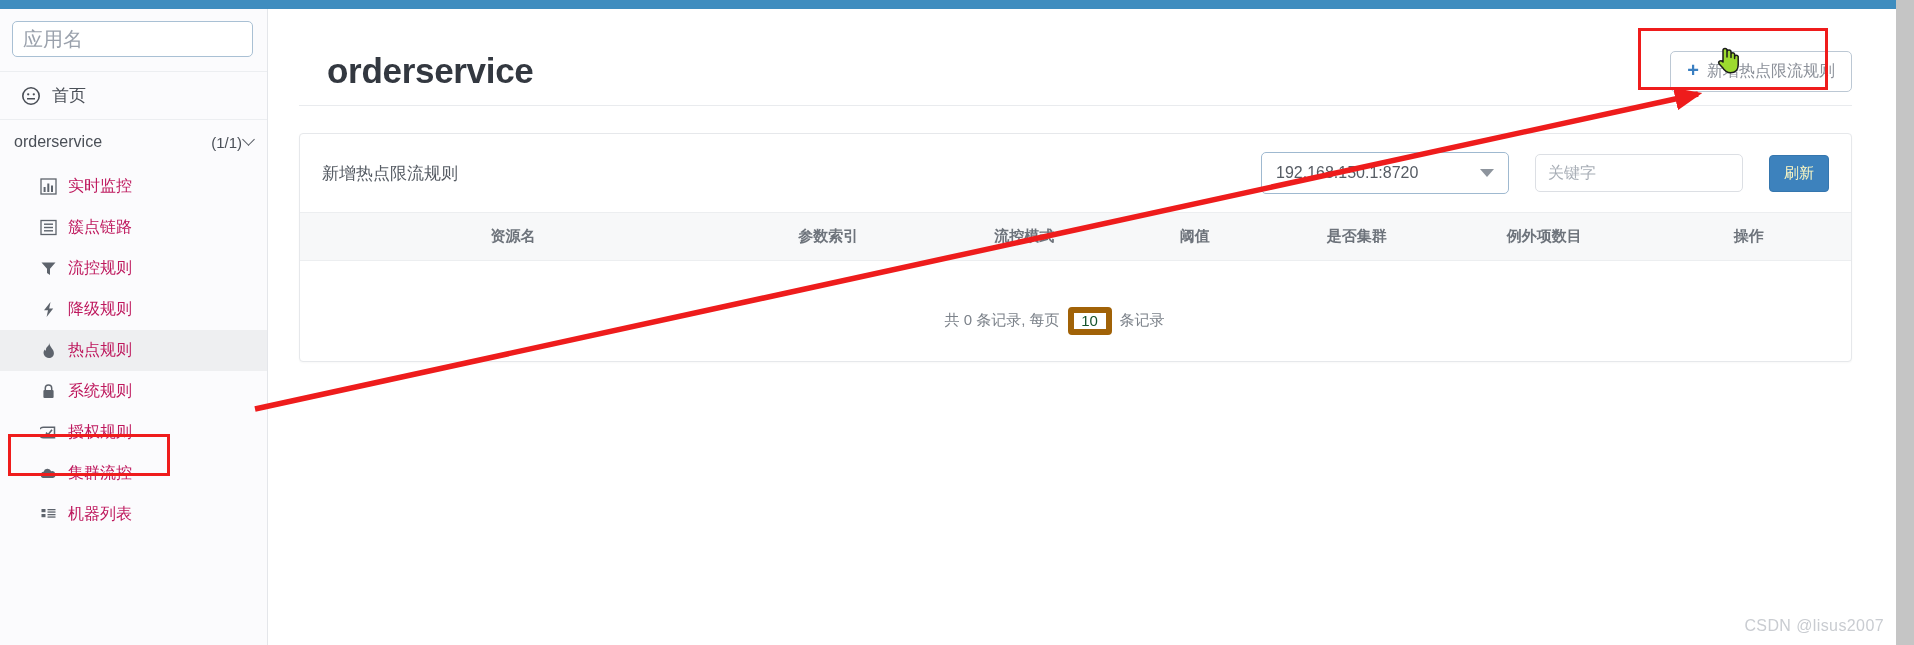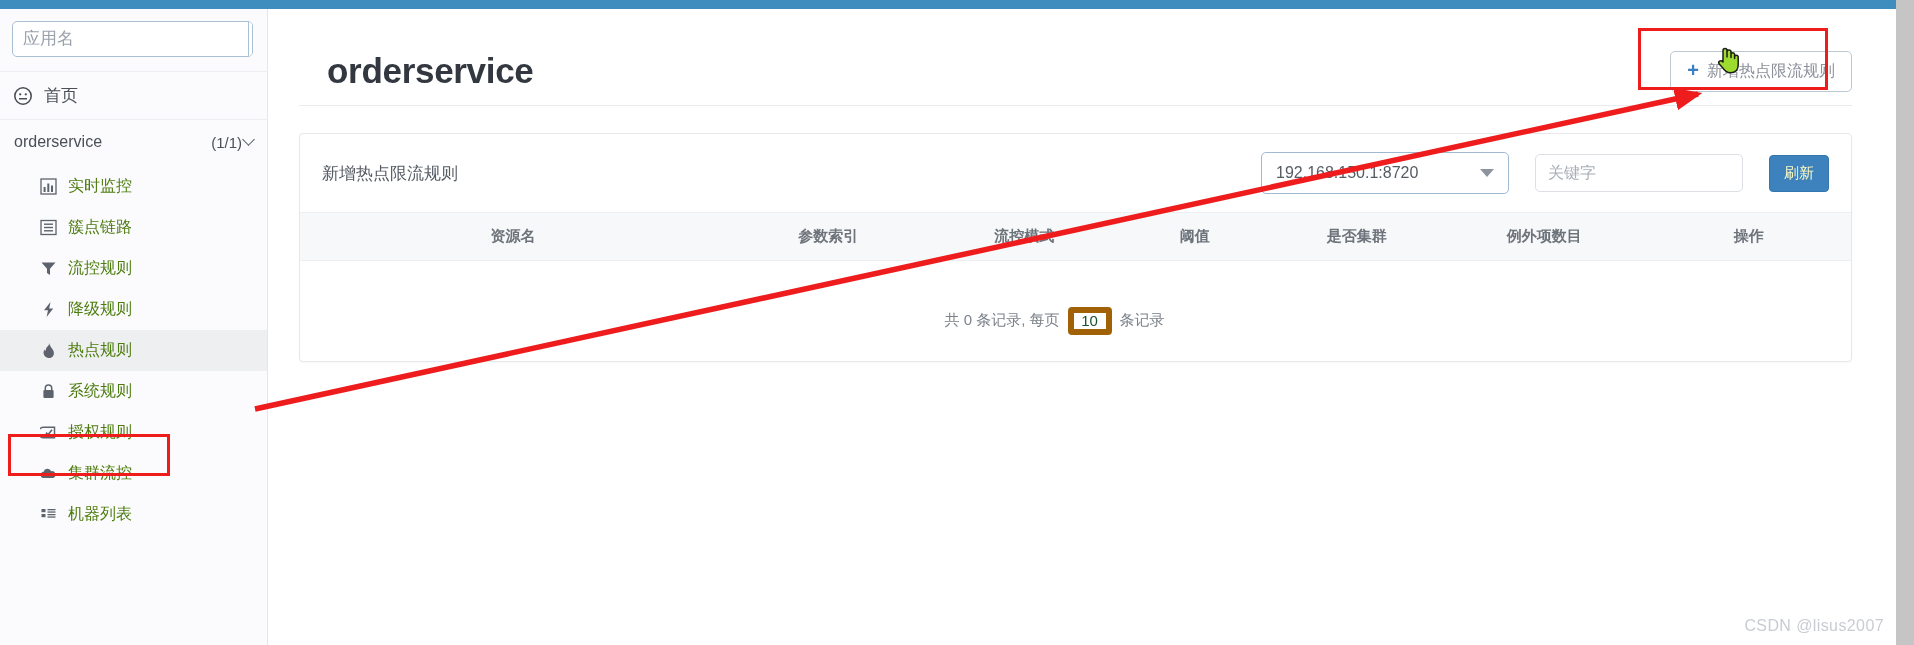--- a/index.html
+++ b/index.html
@@ -64,24 +64,24 @@
     border: 1px solid #a9c0d4;
     border-radius: 5px;
     overflow: hidden;
     background: #ffffff;
   }
   .search-input {
     flex: 1;
     border: none;
     outline: none;
     background: transparent;
-    font-size: 17px;
+    font-size: 20px;
     color: #be185d;
     padding: 0 10px;
-    font-family: Liberation Mono, monospace;
+    font-family: Liberation Serif, serif;
   }
   .search-input::placeholder { color: #9aa1ac; }
   .search-btn {
     width: 62px;
     border: none;
     border-left: 1px solid #a9c0d4;
     background: #ffffff;
     color: #5a7fa3;
     font-size: 15px;
     cursor: pointer;
@@ -91,21 +91,21 @@
   .sb-divider {
     height: 1px;
     background: #eceef1;
     margin: 2px 0 0 0;
   }
 
   .home-row {
     display: flex;
     align-items: center;
     height: 48px;
-    padding-left: 12px;
+    padding-left: 20px;
     border-bottom: 1px solid #eceef1;
     cursor: pointer;
   }
   .home-row .ico {
     width: 22px; height: 22px;
     margin-right: 10px;
     display: flex; align-items: center; justify-content: center;
     color: #4a4f57;
   }
   .home-row .lbl {
@@ -148,21 +148,21 @@
   }
   .menu-item .mi-ico {
     width: 20px; height: 20px;
     margin-right: 10px;
     display: flex; align-items: center; justify-content: center;
     color: #5d636c;
     flex: 0 0 20px;
   }
   .menu-item .mi-lbl {
     font-size: 16px;
-    color: #4d7c0f;
+    color: #be185d;
     white-space: nowrap;
   }
   .menu-item.active {
     background: #eeeff1;
   }
 
   
   .anno-box-menu {
     position: absolute;
     left: 8px;

